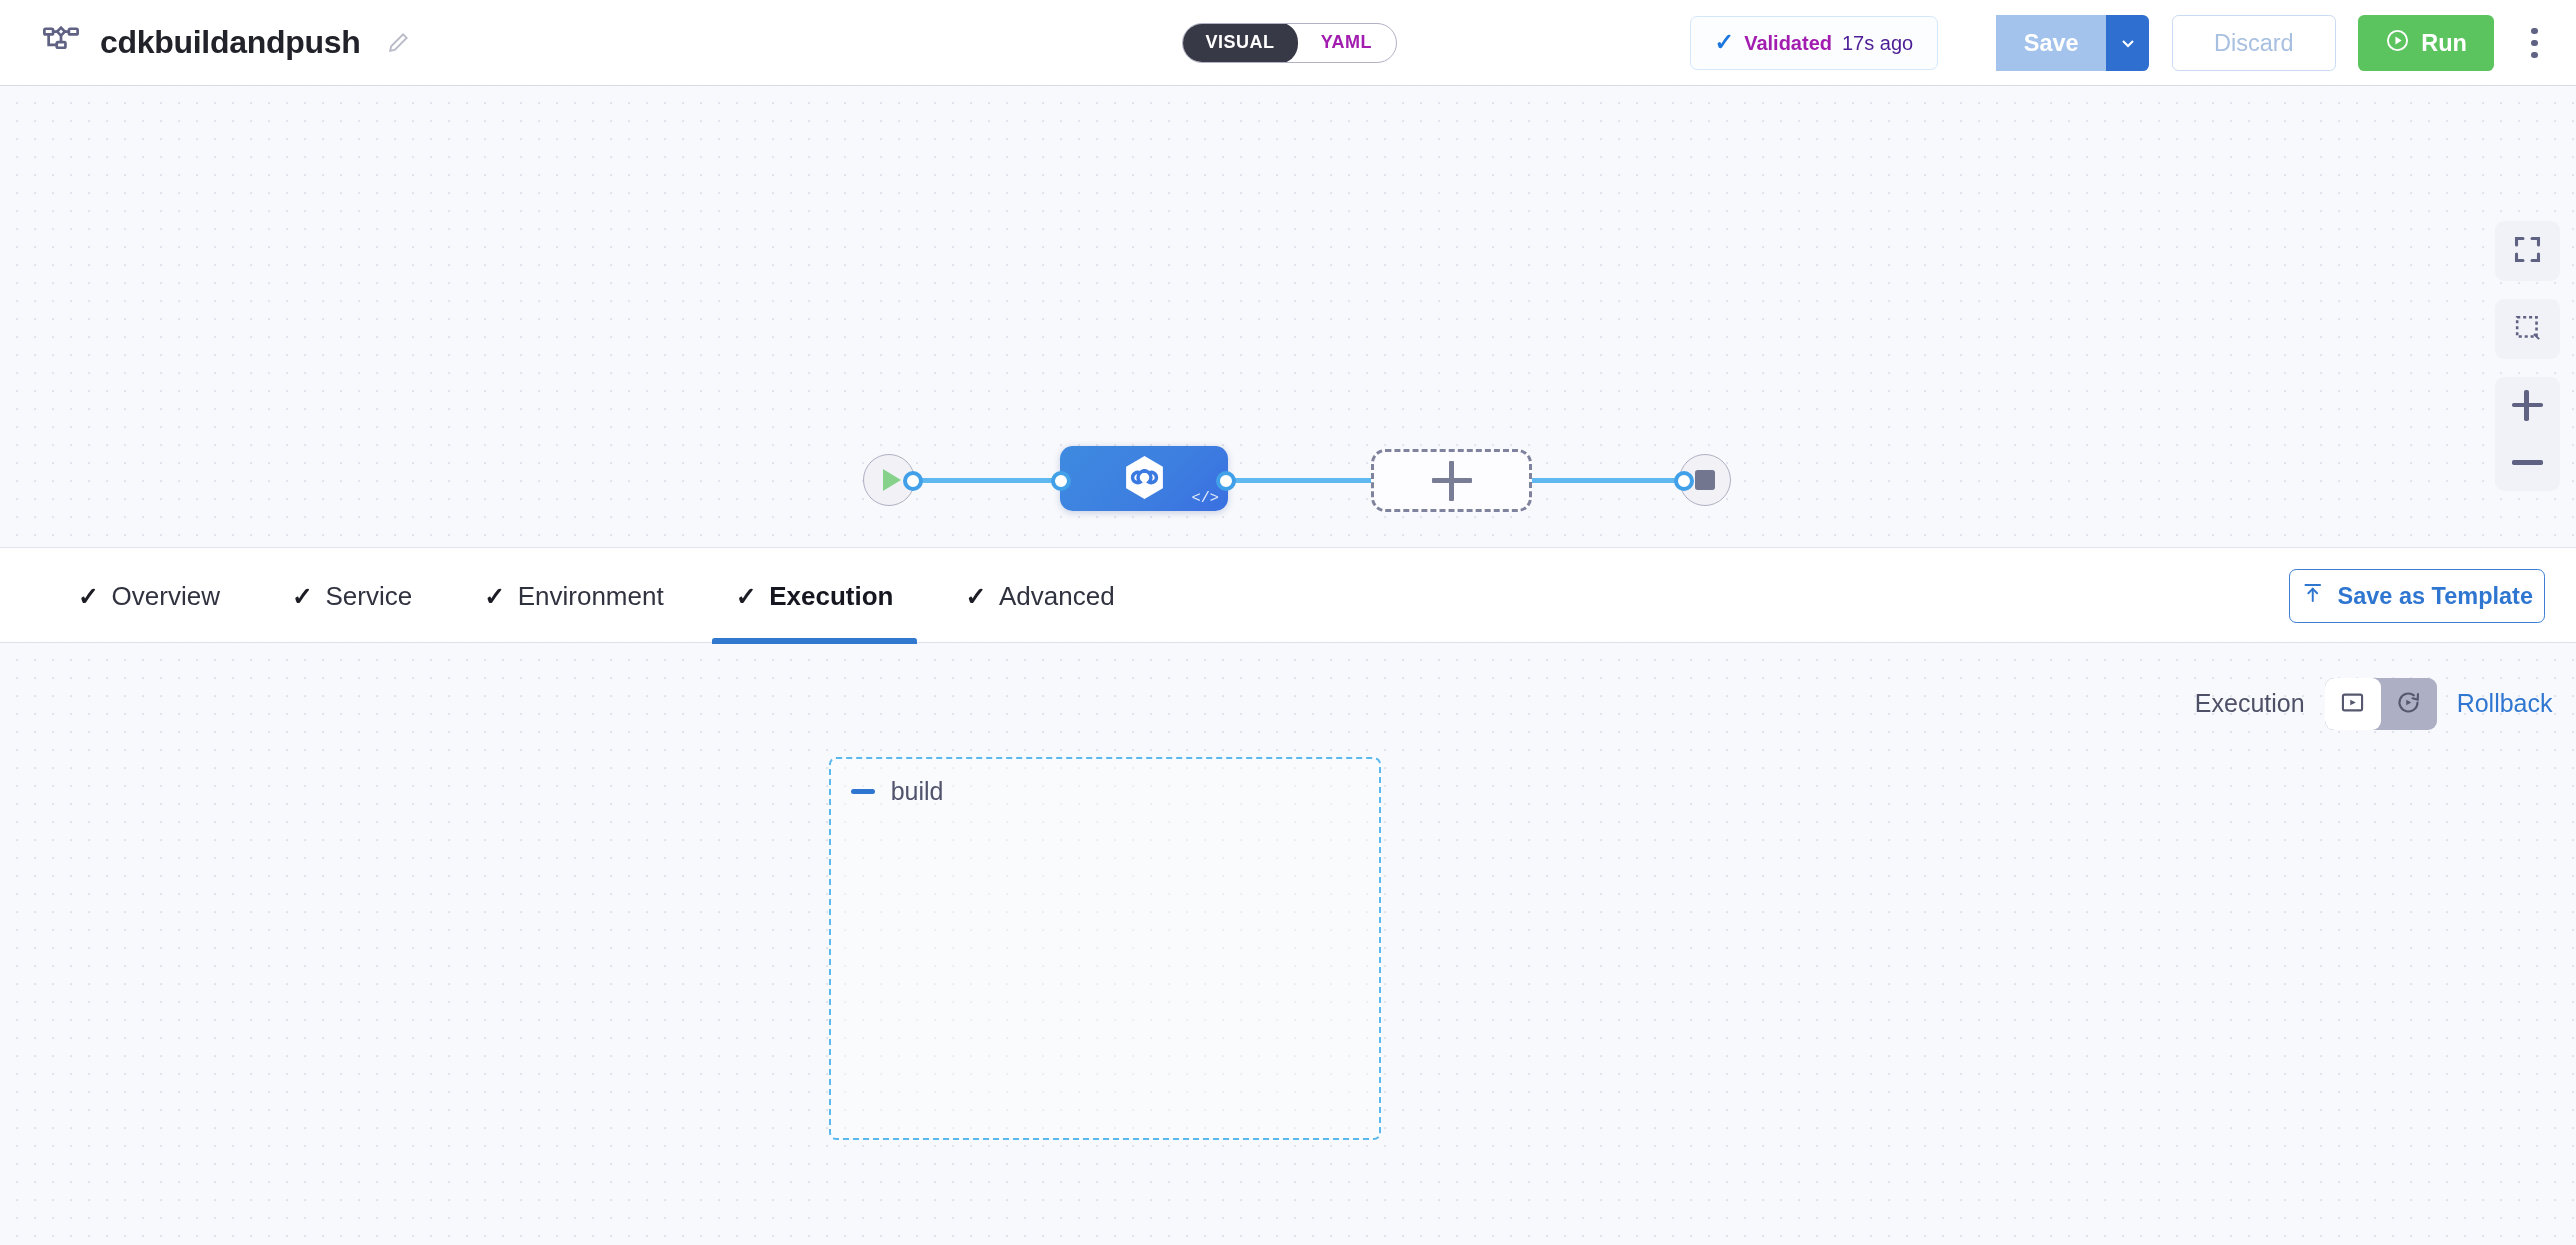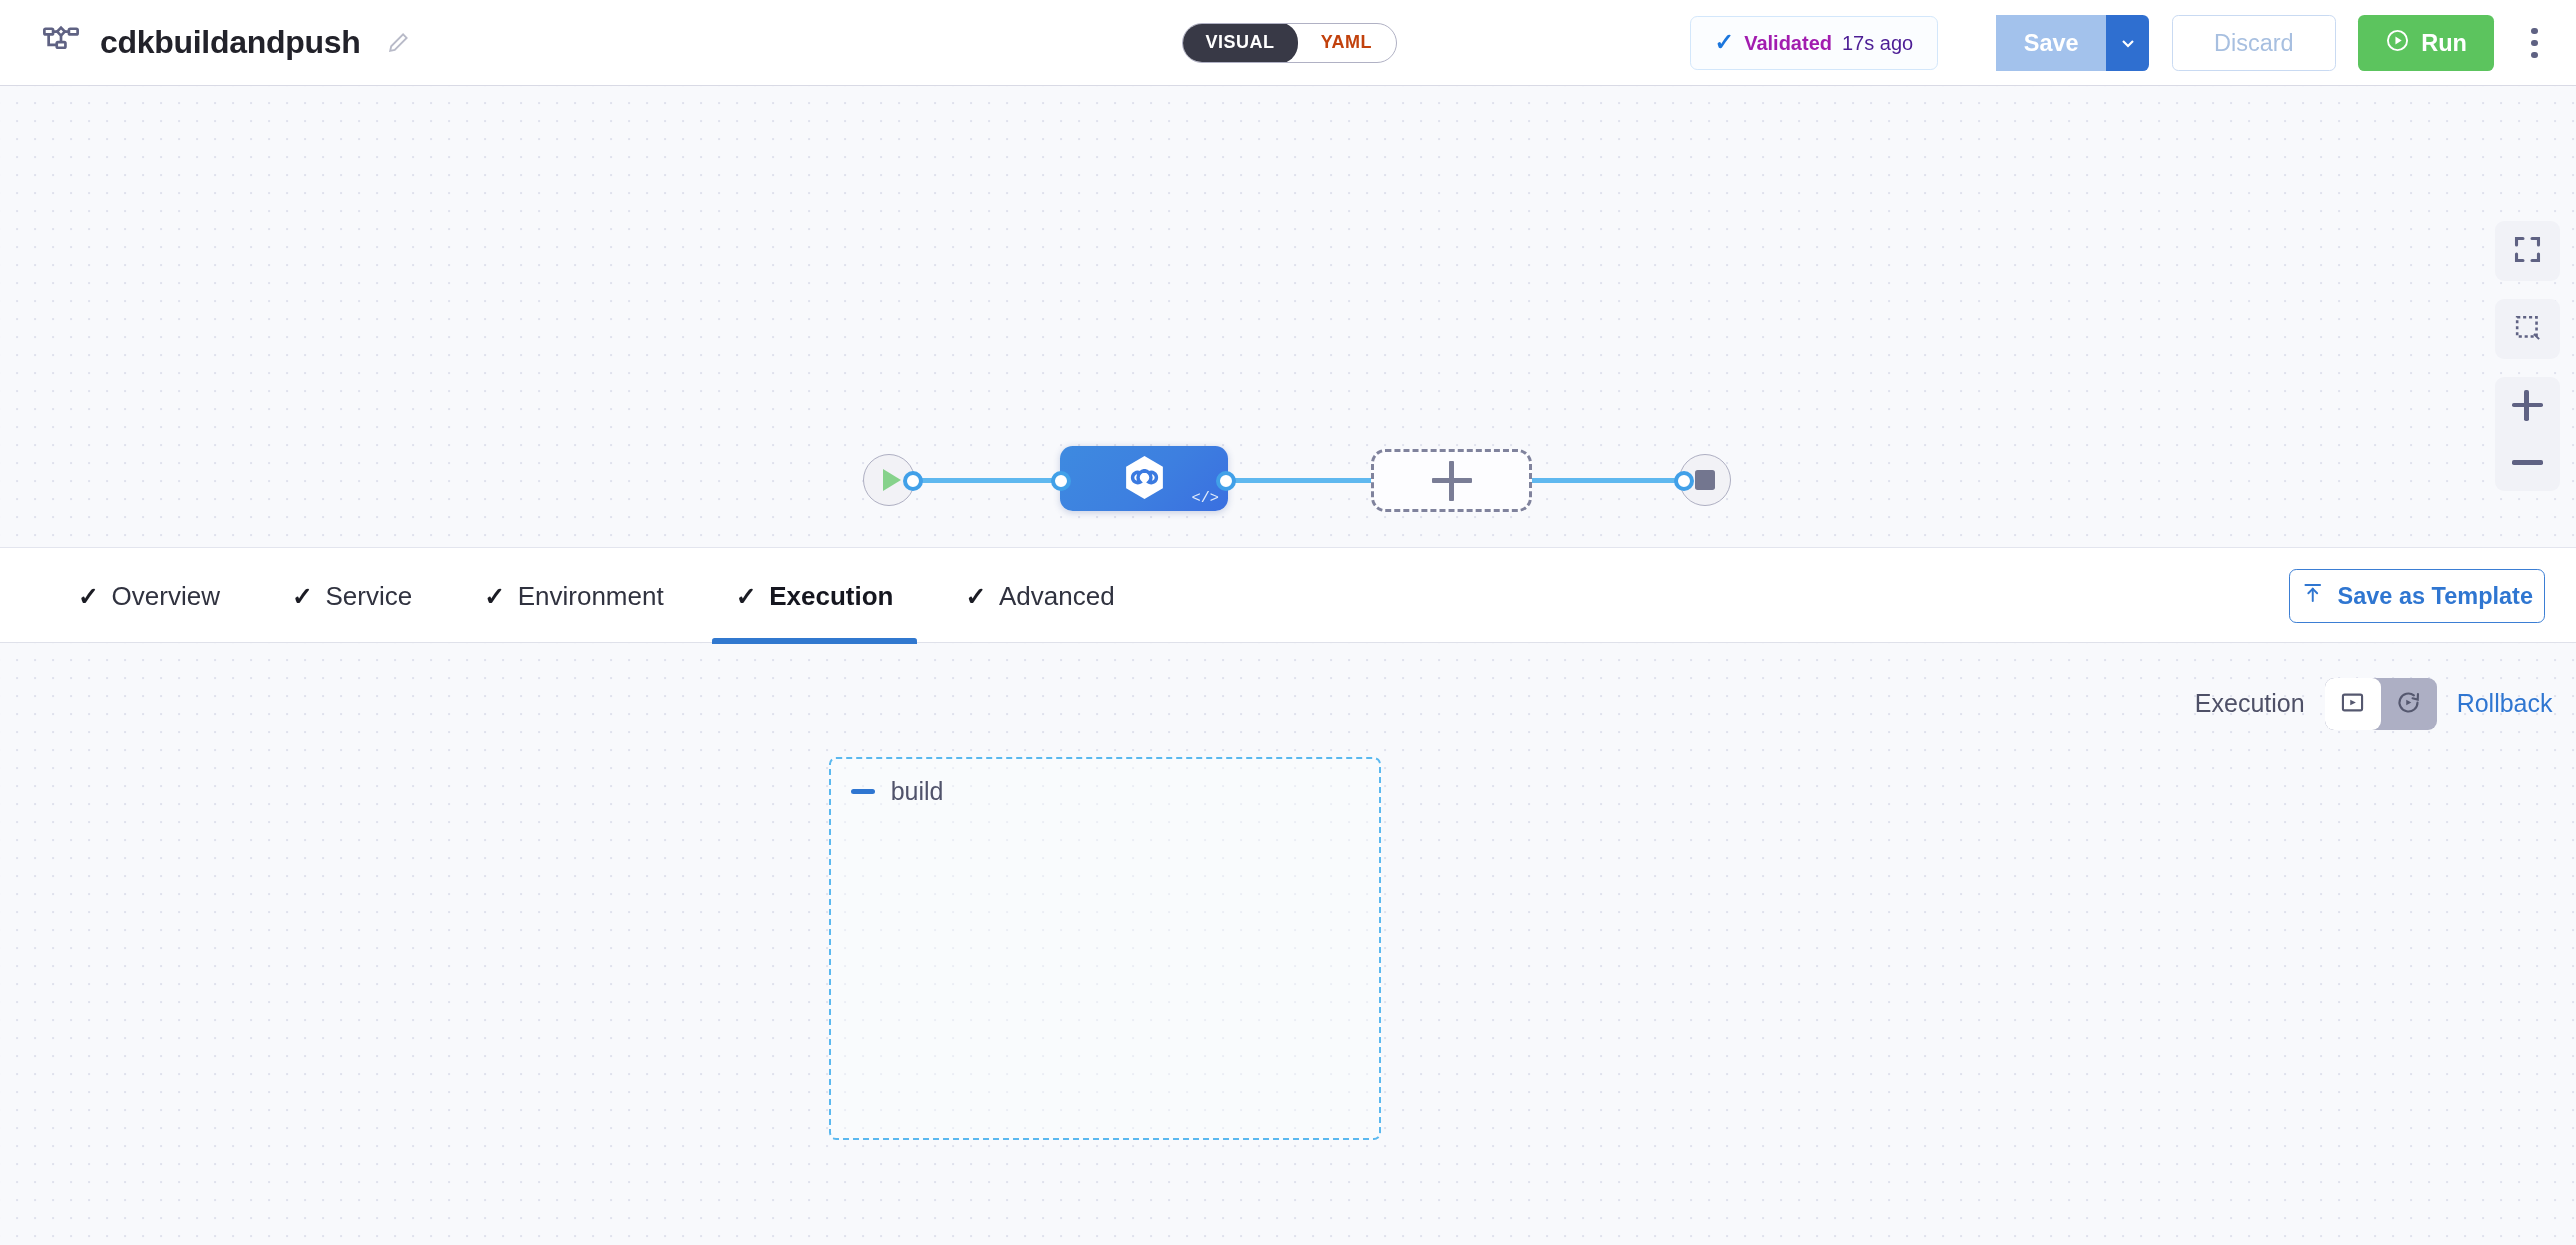--- a/index.html
+++ b/index.html
@@ -26,21 +26,21 @@
   .edit-pencil { width: 25px; height: 25px; color: #b8bac8; margin-left: 5.4px; }
 
   .mode-toggle {
     position: absolute; left: 1182px; top: 22.6px;
     height: 40px; border: 1.4px solid #b0b1c4; border-radius: 20px;
     display: flex; align-items: center; background: #ffffff; overflow: hidden;
   }
   .mode-opt {
     height: 40px; display: flex; align-items: center; justify-content: center;
     font-size: 18px; font-weight: bold; letter-spacing: 0.5px;
-    padding: 0 23.5px; color: #c2410c; cursor: pointer;
+    padding: 0 23.5px; color: #a21caf; cursor: pointer;
   }
   .mode-opt.active {
     background: #383946; color: #ffffff; border-radius: 20px;
     margin: -0.9px; height: 42px;
   }
 
   .hdr-right {
     position: absolute; right: 23.5px; top: 0; height: 86px;
     display: flex; align-items: center; gap: 22.6px;
   }

